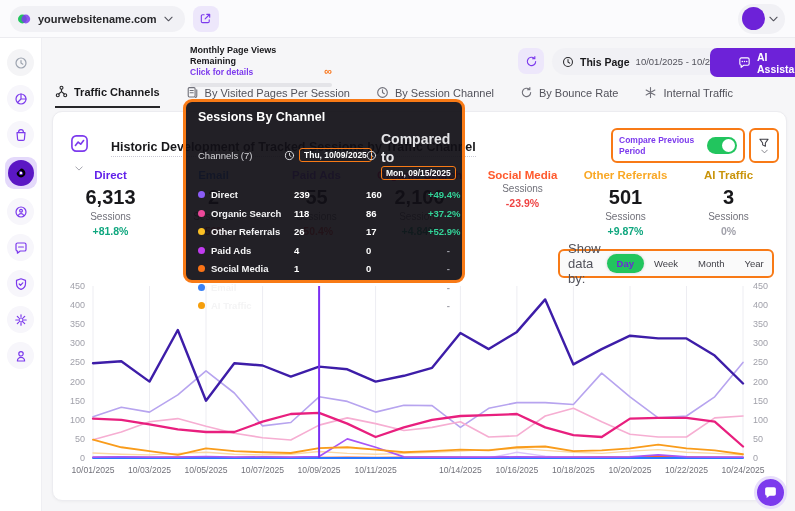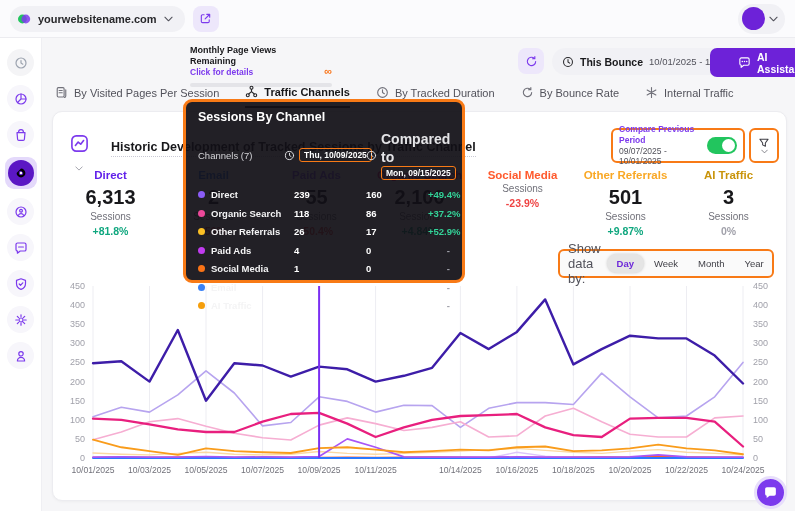--- a/index.html
+++ b/index.html
@@ -62,21 +62,21 @@
   .stats { position:absolute; left:6px; right:6px; top:57px; display:flex; }
   .stat { flex:1; text-align:center; }
   .stat .name { font-size:11.5px; font-weight:bold; }
   .stat .value { font-size:20px; font-weight:bold; color:#18181b; margin-top:5px; }
   .stat .sess { font-size:10px; color:#71717a; margin-top:2px; }
   .stat .chg { font-size:10.5px; font-weight:bold; margin-top:3px; }
 
   .showdata-box { position:absolute; left:505px; top:137px; width:216px; height:29px; display:flex; align-items:center; gap:4px; padding:0 8px; background:#fafafa; }
   .showdata-label { font-size:13px; color:#52525b; margin-right:2px; }
   .sd-opt { font-size:9.5px; color:#3f3f46; padding:4px 10px; border-radius:12px; cursor:pointer; }
-  .sd-opt.sel { background:#e5e5e5; color:#6d28d9; font-weight:bold; box-shadow:0 0 3px rgba(0,0,0,.18); }
+  .sd-opt.sel { background:#22c55e; color:#6d28d9; font-weight:bold; box-shadow:0 0 3px rgba(0,0,0,.18); }
 
   .chart-wrap { position:absolute; left:6px; top:168px; width:722px; height:205px; }
 
   
   .tooltip { position:absolute; left:141px; top:61px; width:282px; height:184px; background:rgba(17,15,21,.93); border:3px solid #f87a16; border-radius:9px; padding:8px 12px 6px 12px; z-index:10; }
   .tt-title { font-size:12.5px; font-weight:bold; color:#ffffff; }
   .tt-head { display:grid; grid-template-columns:86px 82px 1fr; align-items:center; margin-top:6px; }
   .tt-chan { font-size:9.5px; font-weight:normal; color:#d4d4d8; }
   .tt-datecell { display:flex; align-items:center; gap:4px; color:#e4e4e7; }
   .tt-datebox { border:1.5px solid #f87a16; border-radius:3px; padding:1px 4px; font-size:8.5px; font-weight:bold; color:#fff; white-space:nowrap; }
@@ -227,68 +227,68 @@
         </span>
     </div>
 
     <div class="period-pill">
       <span class="icon" style="color:#27272a">
           <svg width="12" height="12" viewBox="0 0 14 14">
             <circle cx="7" cy="7" r="5.2"></circle>
             <path d="M7 4.2V7l2 1.3"></path>
           </svg>
         </span>
-      <span class="period-label">This Bounce</span>
+      <span class="period-label">This Page</span>
       <span class="period-range">10/01/2025 - 10/24/2025</span>
       <span class="icon" style="color:#52525b">
           <svg width="8" height="5" viewBox="0 0 10 6">
             <path d="M1 1l4 4 4-4"></path>
           </svg>
         </span>
     </div>
 
     <div class="ai-btn">
       <span class="icon">
           <svg width="13" height="13" viewBox="0 0 14 14">
             <path d="M2 3.6A1.6 1.6 0 0 1 3.6 2h6.8A1.6 1.6 0 0 1 12 3.6v4.8A1.6 1.6 0 0 1 10.4 10H6.2L3.4 12.2V10h.2A1.6 1.6 0 0 1 2 8.4z"></path>
             <path d="M4.6 6h.01M7 6h.01M9.4 6h.01" stroke-width="1.6"></path>
           </svg>
         </span>
       <span class="t">AI Assistant</span>
     </div>
 
     <div class="tabs" id="tabs">
-        <div class="tab">
-          <span class="icon">
-            <svg width="13" height="13" viewBox="0 0 14 14">
-              <rect x="2.4" y="1.8" width="7.4" height="10" rx="1.2"></rect>
-              <path d="M11.6 4.2v6.6a1.5 1.5 0 0 1-1.5 1.5M4.4 4.8h3.4M4.4 7.2h3.4"></path>
-            </svg>
-          </span>
-          <span>By Visited Pages Per Session</span>
-        </div>
         <div class="tab active">
           <span class="icon">
             <svg width="13" height="13" viewBox="0 0 14 14">
               <circle cx="7" cy="3" r="1.6"></circle>
               <circle cx="3" cy="11" r="1.6"></circle>
               <circle cx="11" cy="11" r="1.6"></circle>
               <path d="M7 4.6v2.6M7 7.2L4 9.7M7 7.2l3 2.5"></path>
             </svg>
           </span>
           <span>Traffic Channels</span>
         </div>
         <div class="tab">
           <span class="icon">
             <svg width="13" height="13" viewBox="0 0 14 14">
+              <rect x="2.4" y="1.8" width="7.4" height="10" rx="1.2"></rect>
+              <path d="M11.6 4.2v6.6a1.5 1.5 0 0 1-1.5 1.5M4.4 4.8h3.4M4.4 7.2h3.4"></path>
+            </svg>
+          </span>
+          <span>By Visited Pages Per Session</span>
+        </div>
+        <div class="tab">
+          <span class="icon">
+            <svg width="13" height="13" viewBox="0 0 14 14">
               <circle cx="7" cy="7" r="5.2"></circle>
               <path d="M7 4.2V7l2 1.3"></path>
             </svg>
           </span>
-          <span>By Tracked Duration</span>
+          <span>By Session Channel</span>
         </div>
         <div class="tab">
           <span class="icon">
             <svg width="13" height="13" viewBox="0 0 14 14">
               <path d="M11.5 7a4.5 4.5 0 1 1-1.3-3.2M10.6 1.6v2.5H8.1"></path>
             </svg>
           </span>
           <span>By Bounce Rate</span>
         </div>
         <div class="tab">
@@ -313,21 +313,20 @@
             <svg width="8" height="5" viewBox="0 0 10 6">
               <path d="M1 1l4 4 4-4"></path>
             </svg>
           </div>
       </div>
       <div class="card-title">Historic Development of Tracked Sessions by Traffic Channel</div>
 
       <div class="compare-box annot">
         <div class="compare-texts">
           <div class="compare-label">Compare Previous Period</div>
-          <div class="compare-range">09/07/2025 - 10/01/2025</div>
         </div>
         <div class="toggle"></div>
       </div>
 
       <div class="filter-box annot">
         <span class="icon">
             <svg width="12" height="12" viewBox="0 0 14 14">
               <path d="M2.2 2.5h9.6L8.6 7v3.8L5.4 9.2V7z"></path>
             </svg>
           </span>

